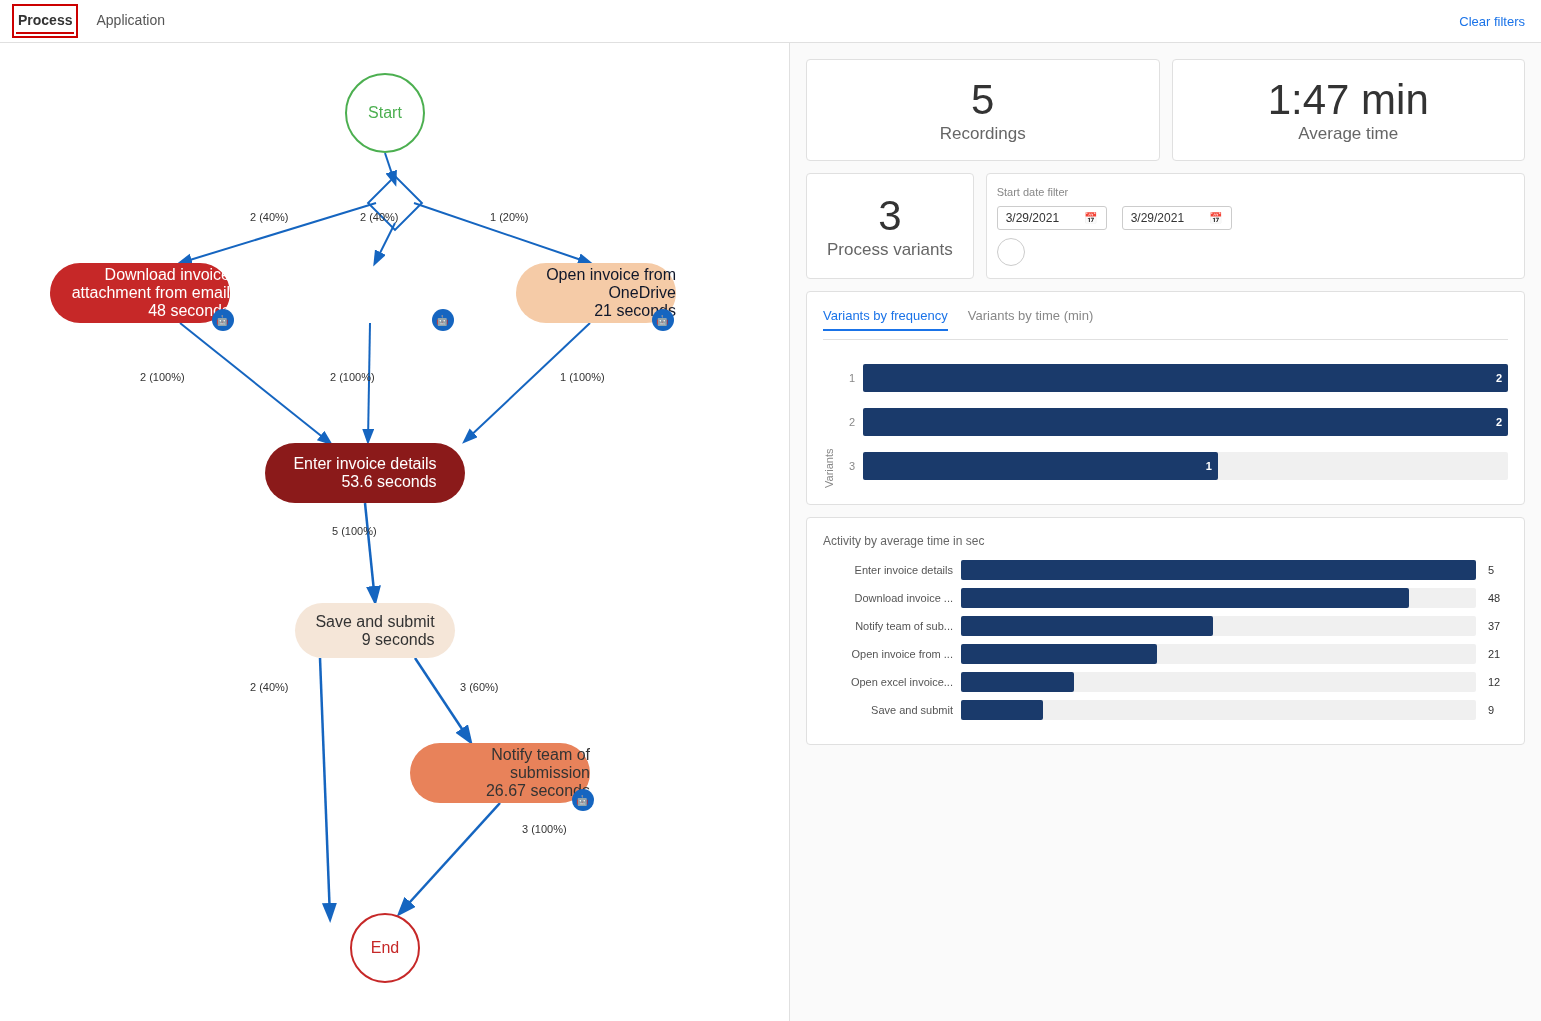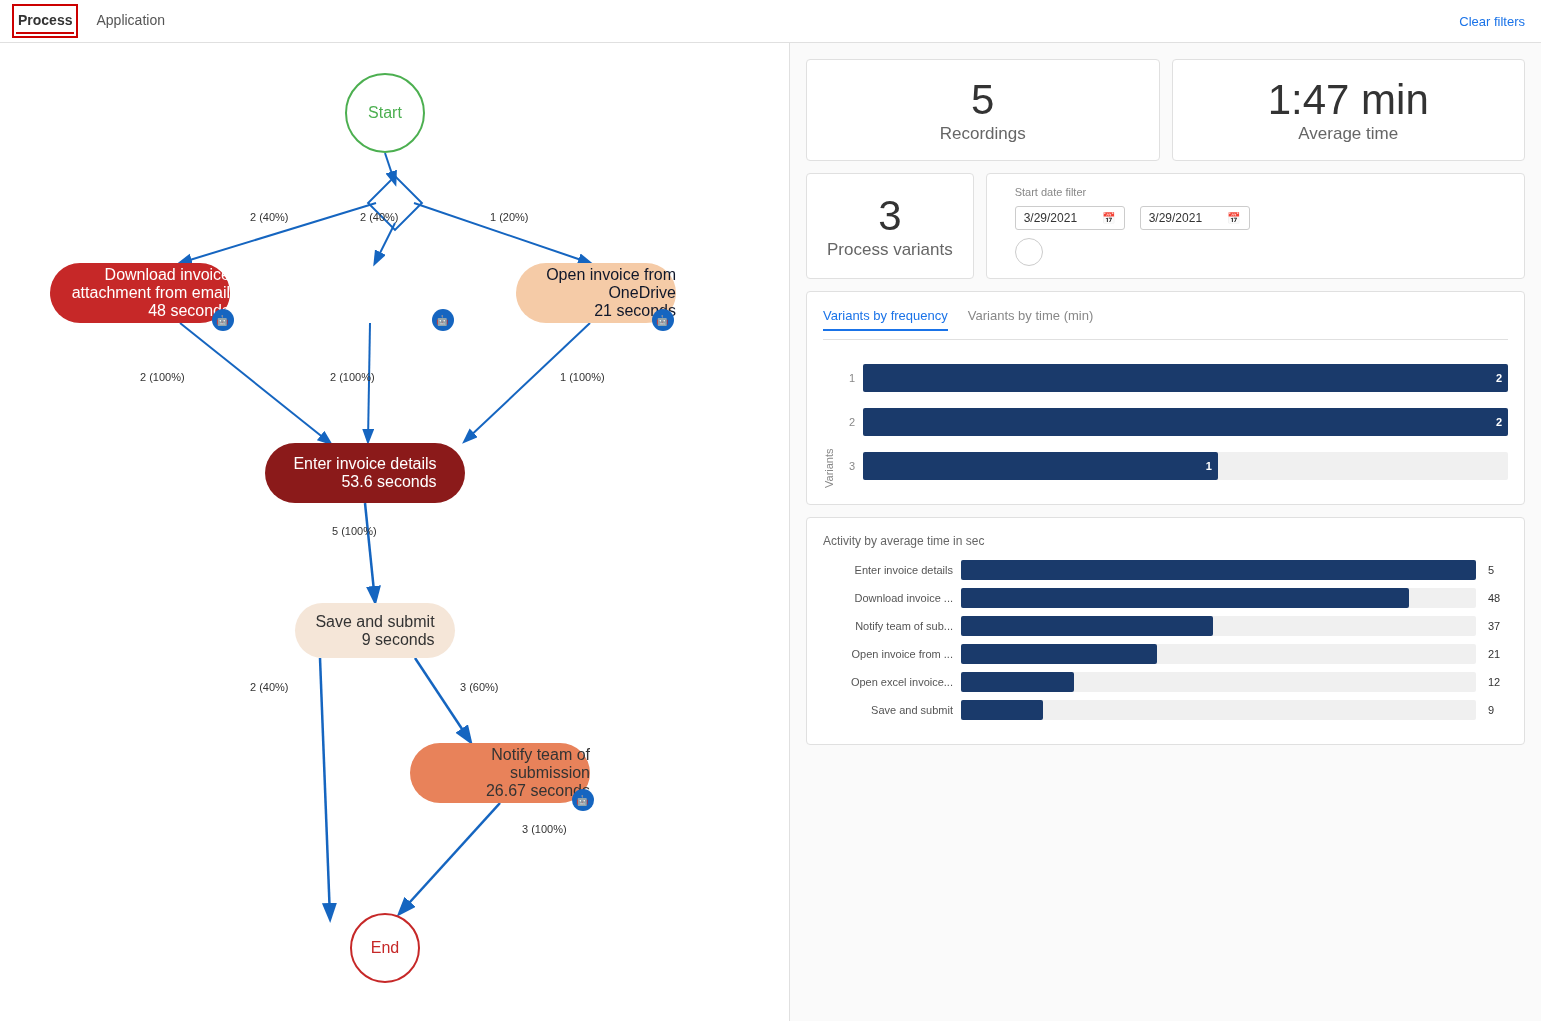--- a/index.html
+++ b/index.html
@@ -112,21 +112,21 @@
     .stat-label { font-size: 17px; color: #666; }
 
     .mid-row { display: flex; gap: 12px; margin-bottom: 12px; }
     .variants-card {
       background: #fff; border: 1px solid #e0e0e0; border-radius: 4px;
       padding: 16px 20px; text-align: center; min-width: 160px;
       display: flex; flex-direction: column; align-items: center; justify-content: center;
     }
     .date-filter-card {
       flex: 1; background: #fff; border: 1px solid #e0e0e0; border-radius: 4px;
-      padding: 12px 28px;
+      padding: 12px 10px;
     }
     .date-filter-label { font-size: 11px; color: #888; margin-bottom: 8px; }
     .date-inputs { display: flex; align-items: center; gap: 15px; }
     .date-input {
       border: 1px solid #ccc; border-radius: 3px; padding: 4px 8px;
       font-size: 12px; color: #333; width: 110px; display: flex;
       align-items: center; justify-content: space-between;
     }
     .date-icon { font-size: 11px; color: #888; }
     .circle-btn {

